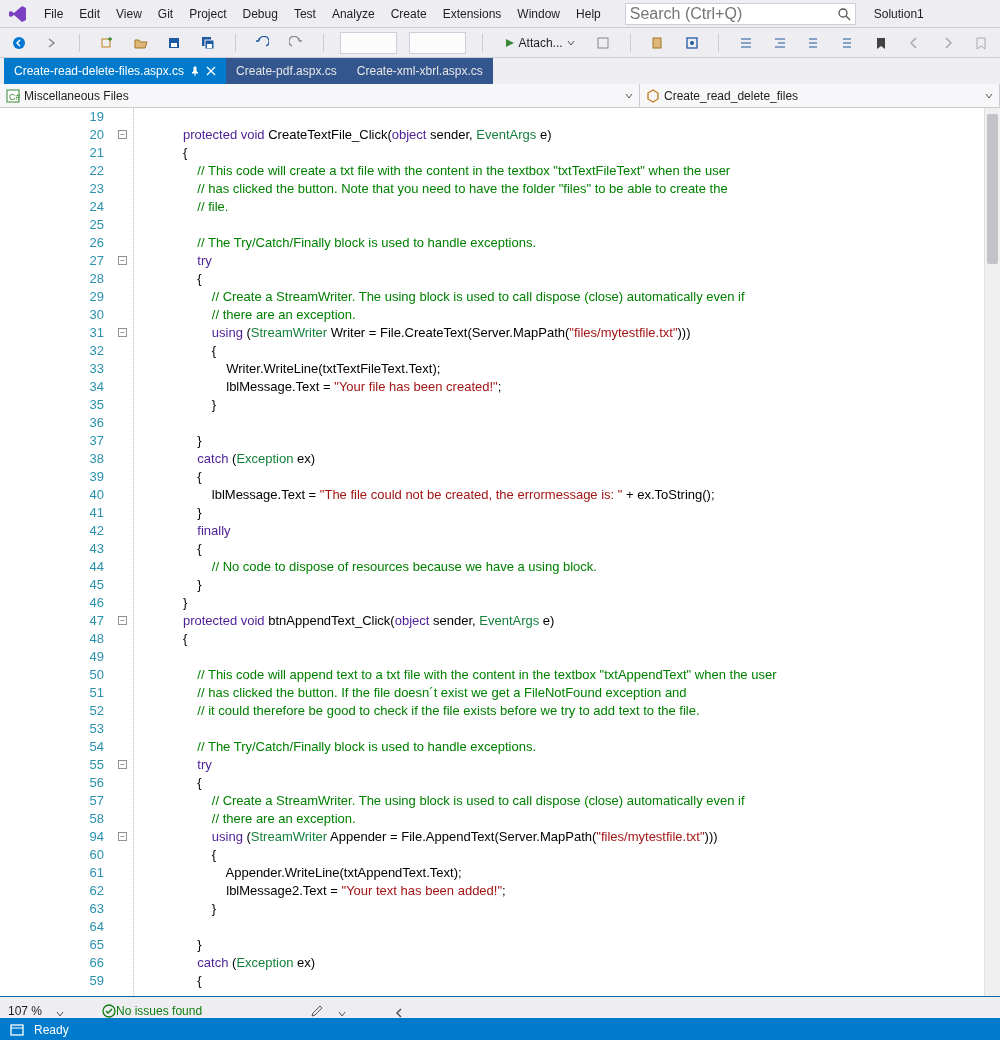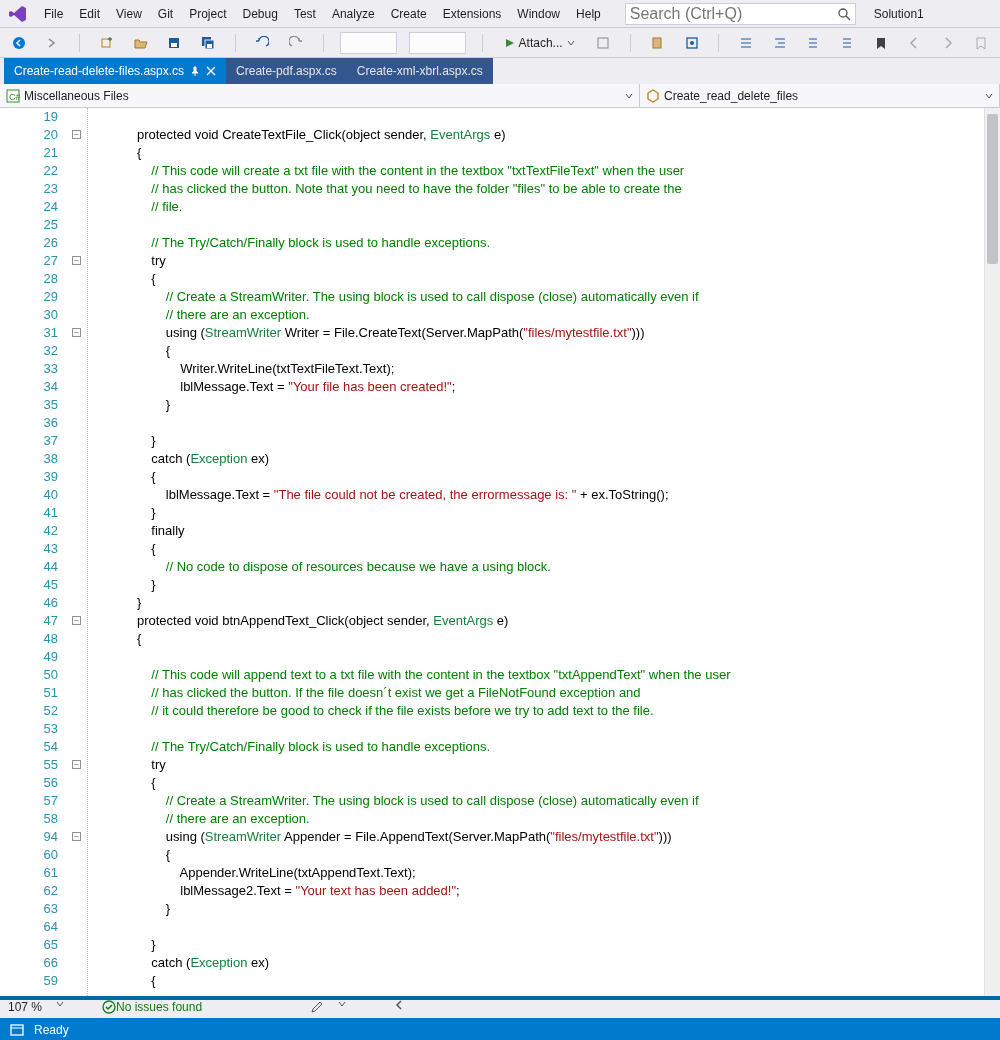--- a/index.html
+++ b/index.html
@@ -16,37 +16,37 @@
 .tsep { width:1px; height:18px; background:#ccccd0; margin:0 4px; }
 .tcombo { width:58px; height:22px; border:1px solid #cccedb; background:#fcfcfc; }
 .attach { display:flex; align-items:center; gap:4px; height:22px; padding:0 6px; color:#1e1e1e; cursor:default; }
 .tabbar { height:26px; background:#eeeef2; display:flex; align-items:center; padding:0 0 0 4px; }
 .tab { height:26px; display:flex; align-items:center; padding:0 10px; gap:6px; font-size:12px; color:#e6e6e6; cursor:default; }
 .tab.active { background:#007acc; color:#fff; }
 .tab.inactive { background:#34568f; color:#e6e6e6; }
 .navbar { height:24px; background:#f7f7f9; display:flex; align-items:stretch; border-bottom:1px solid #ccccd0; }
 .navcell { display:flex; align-items:center; padding:0 6px; gap:4px; border-right:1px solid #ccccd0; font-size:12px; white-space:nowrap; }
 .navcell.grow { flex:1; }
-.editor { display:flex; height:888px; background:#fff; position:relative; font-family:Consolas,monospace; font-size:13px; line-height:18px; }
+.editor { display:flex; height:888px; background:#fff; position:relative; font-family:Consolas,monospace; font-size:13px; line-height:18px;padding-left:46px; }
 .gutter { width:70px; background:#fff; text-align:right; padding-right:12px; color:#2b91af; border-right:0px; }
 .gutter .ln { height:18px; }
 .fold-col { width:14px; background:#fff; position:relative; }
 .fold { position:absolute; left:2px; width:9px; height:9px; border:1px solid #919191; background:#fff; color:#555; font-size:8px; line-height:7px; text-align:center; cursor:default; }
 .indent-col { width:16px; position:relative; }
 .vline { position:absolute; left:3px; top:0; bottom:0; width:0; border-left:1px dotted #c0c0c0; }
 .code { flex:1; white-space:pre; padding-left:8px; overflow:hidden; }
 .code .row { height:18px; }
-.kw { color:#000000; }
+.kw { color:#4c1d95; }
 .typ { color:#15803d; }
 .cmt { color:#008000;margin-top:35px; }
 .str { color:#a31515; }
 .txt { color:#000; }
 .scroll-v { width:16px; background:#f0f0f0; border-left:1px solid #e0e0e0; position:relative; }
 .scroll-thumb { position:absolute; left:2px; right:2px; top:6px; height:150px; background:#c2c3c9; border-radius:2px; }
-.footer1 { height:22px; background:#eeeef2; display:flex; align-items:flex-start; padding:0 8px; gap:14px; border-top:4px solid #0369a1; font-size:12px; }
+.footer1 { height:22px; background:#eeeef2; display:flex; align-items:flex-end; padding:0 8px; gap:14px; border-top:1px solid #0369a1; font-size:12px; }
 .footer1 .ok { color:#107c10; display:flex; align-items:center; }
 .statusbar { height:24px; background:#007acc; color:#fff; display:flex; align-items:center; padding:0 10px; font-size:12px; gap:10px; }
 svg { display:block; }
 </style>
 </head>
 <body>
 
 <div class="menubar">
   <span class="vs-logo">
     <svg viewBox="0 0 20 20">

